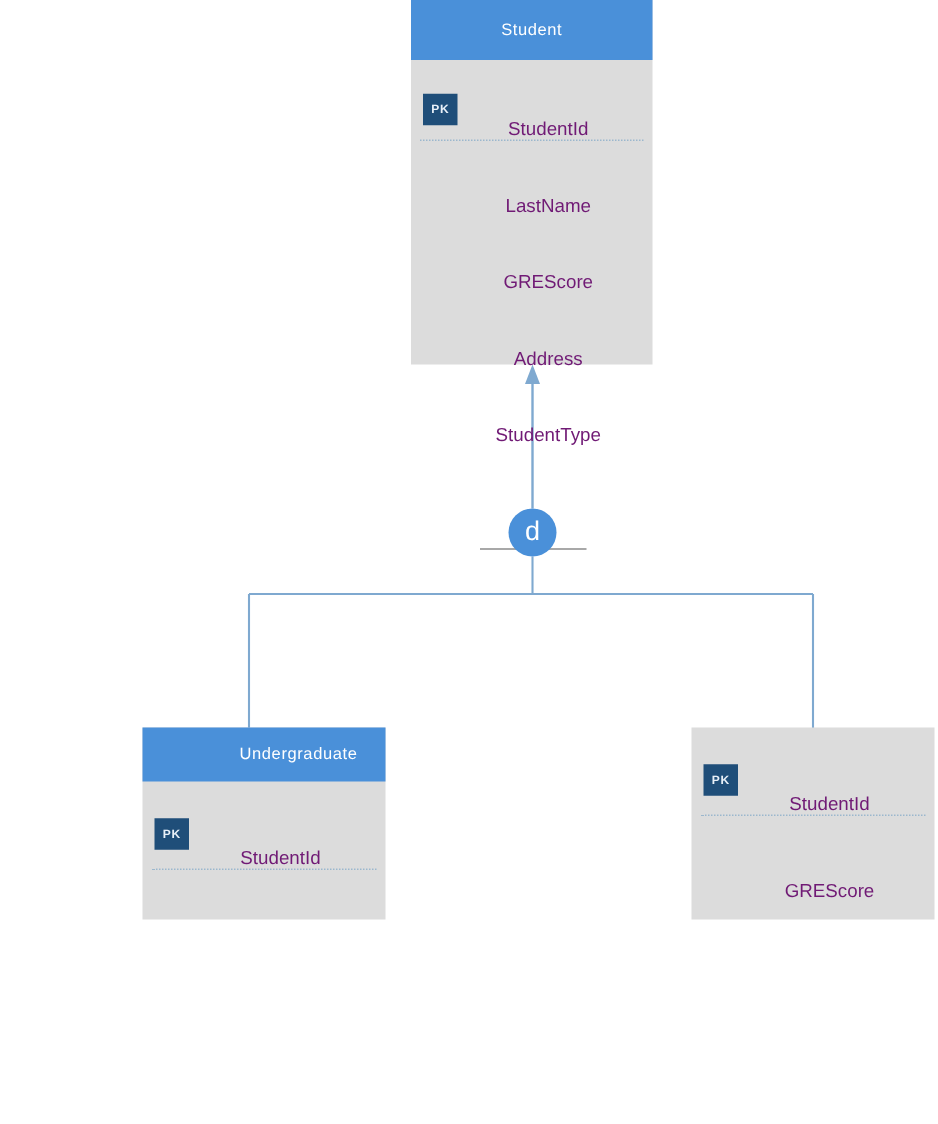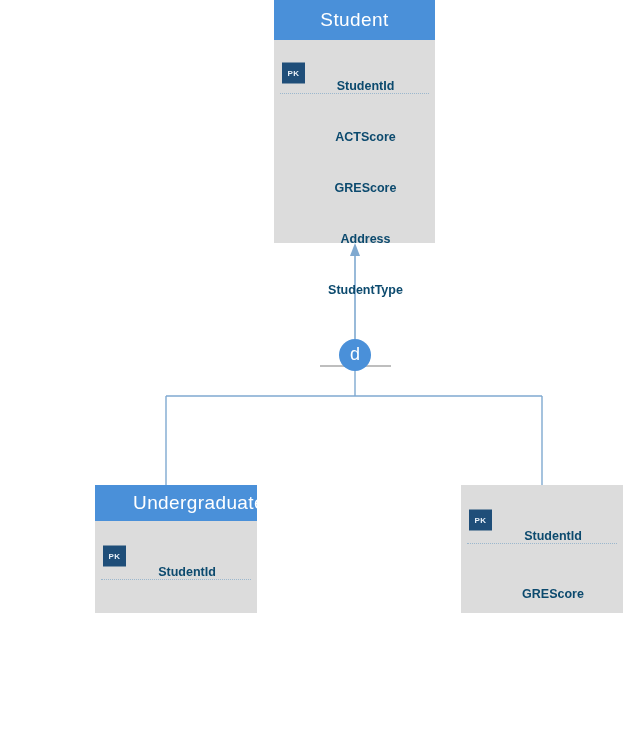--- a/index.html
+++ b/index.html
@@ -35,21 +35,21 @@
   .entity {
     position: absolute;
     z-index: 2;
     background: #dcdcdc;
     box-sizing: border-box;
   }
   .entity-header {
     background: #4a90d9;
     color: #ffffff;
     text-align: center;
-    font-size: 19px;
+    font-size: 11px;
     letter-spacing: 0.4px;
     display: flex;
     align-items: center;
     justify-content: center;
     box-sizing: border-box;
   }
   .entity-body {
     position: relative;
     box-sizing: border-box;
   }
@@ -57,24 +57,23 @@
     position: relative;
     display: flex;
     align-items: flex-end;
     box-sizing: border-box;
     margin-top: 12px;
   }
   .attr-label {
     width: 100%;
     text-align: center;
     font-size: 12.5px;
-    color: #0c4a6e;
+    color: #701a75;
     padding-left: 22px;
     box-sizing: border-box;
-    font-weight: bold;
   }
   .pk-badge {
     position: absolute;
     left: 8px;
     top: 50%;
     transform: translateY(-50%);
     width: 23px;
     height: 21px;
     background: #1f4e79;
     color: #e8f0f8;
@@ -160,21 +159,21 @@
     <div class="entity-header">Student</div>
     <div class="entity-body">
 
       <div class="attr-row first">
         <div class="pk-badge">PK</div>
         <div class="attr-label">StudentId</div>
       </div>
       <div class="pk-separator"></div>
 
       <div class="attr-row">
-        <div class="attr-label">ACTScore</div>
+        <div class="attr-label">LastName</div>
       </div>
       <div class="attr-row">
         <div class="attr-label">GREScore</div>
       </div>
       <div class="attr-row">
         <div class="attr-label">Address</div>
       </div>
       <div class="attr-row">
         <div class="attr-label">StudentType</div>
       </div>

